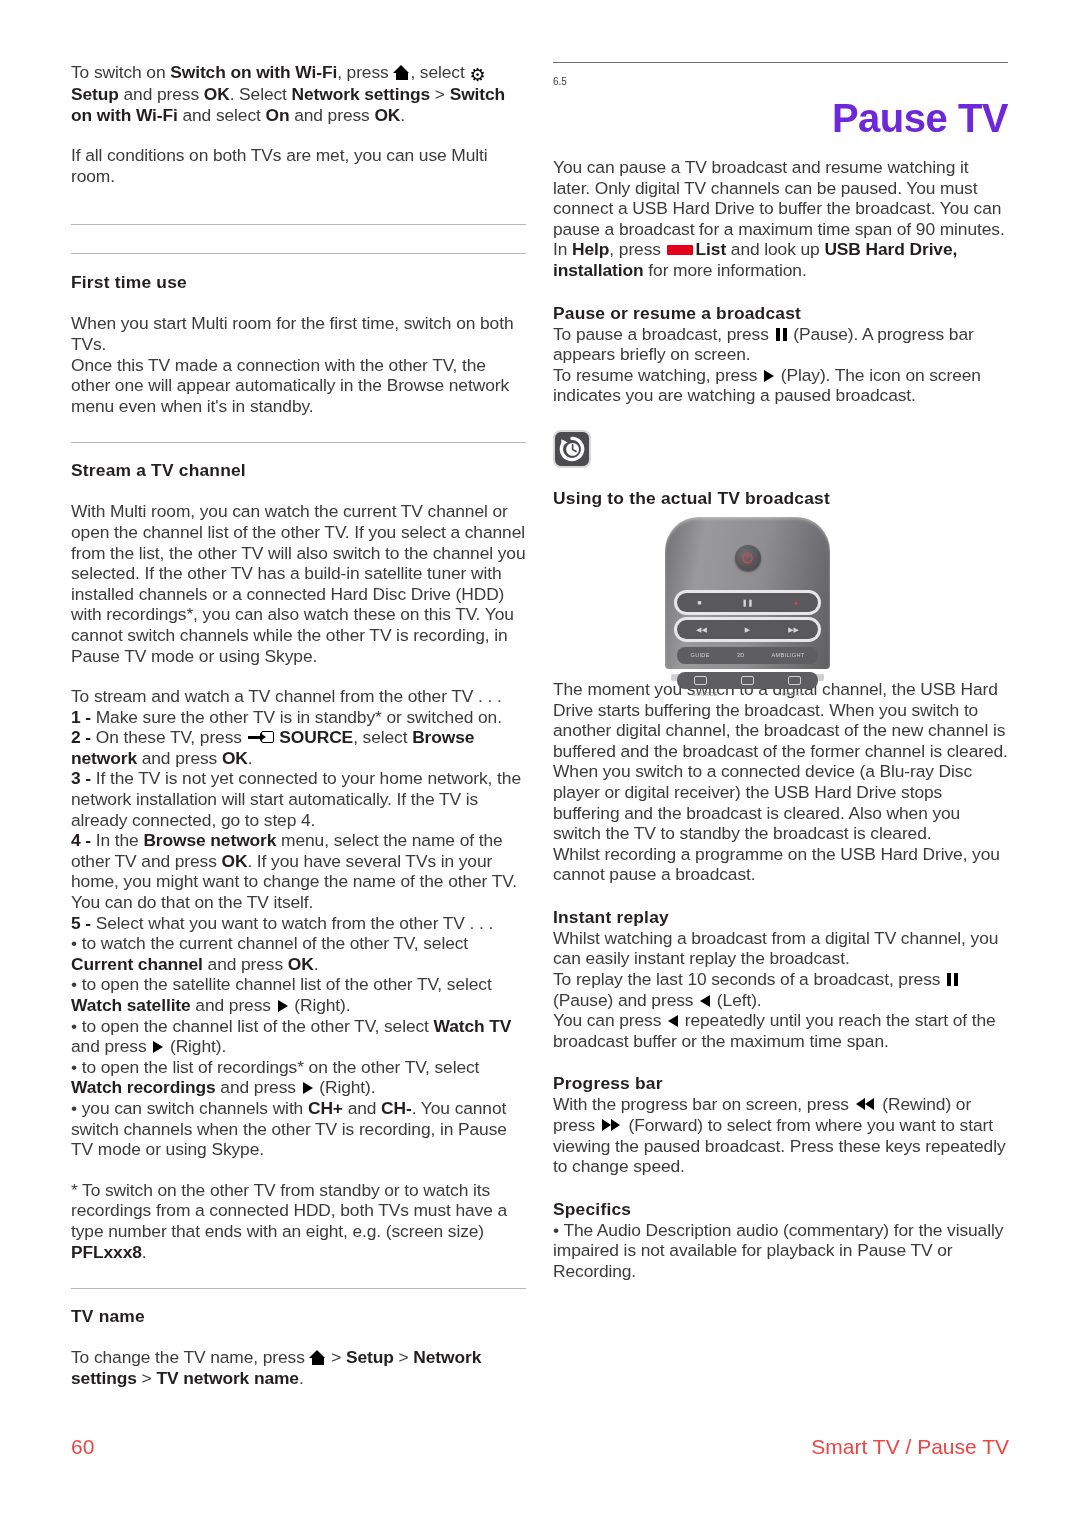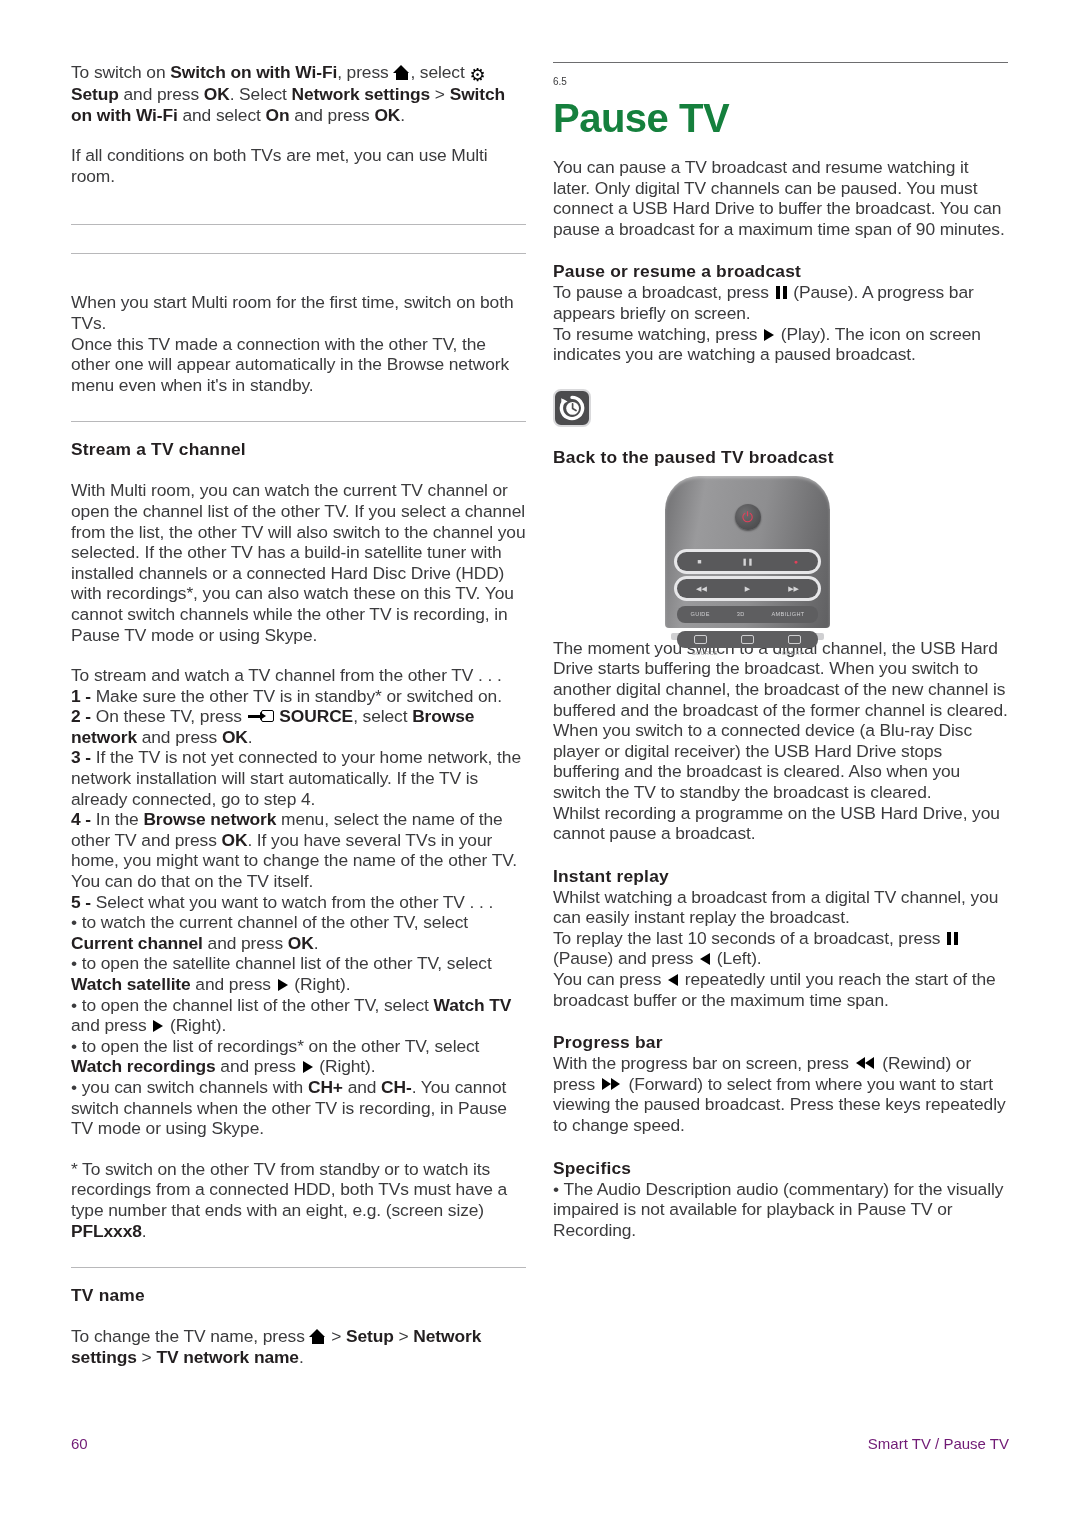--- a/index.html
+++ b/index.html
@@ -64,24 +64,25 @@
   }
   .chapter-num {
     font-size: 10px;
     color: #3b3b3d;
     margin: 0;
     line-height: 18px;
   }
   h1.chapter-title {
     font-size: 40px;
     font-weight: 700;
-    color: #15803d;
+    color: #6d28d9;
     margin: 0;
     line-height: 46px;
     letter-spacing: -0.5px;
+    text-align: right;
   }
 
   
   .ic {
     display: inline-block;
     vertical-align: -2px;
   }
   .ic-home {
     width: 17px; height: 15px;
     position: relative;
@@ -313,22 +314,22 @@
   }
 
   
   .footer {
     position: absolute;
     left: 71px;
     right: 71px;
     top: 1435px;
     display: flex;
     justify-content: space-between;
-    font-size: 15px;
-    color: #701a75;
+    font-size: 21px;
+    color: #ef4444;
   }
 </style>
 </head>
 <body>
 
 <div class="page">
 
   <div class="col col-left">
 
     <p class="blk"><span>To switch on </span><b>Switch on with Wi-Fi</b><span>, press </span><span class="ic ic-home"></span><span>, select </span><span class="ic ic-gear">⚙</span><span> </span><b>Setup</b><span> and press </span><b>OK</b><span>. Select </span><b>Network settings</b><span> &gt; </span><b>Switch on with Wi-Fi</b><span> and select </span><b>On</b><span> and press </span><b>OK</b><span>.</span></p>
@@ -337,20 +338,21 @@
     <p class="blk">If all conditions on both TVs are met, you can use Multi room.</p>
 
     <div style="height:38px"></div>
     <hr class="rule">
     <div style="height:16px"></div>
 
     <div style="height:12px"></div>
     <hr class="rule">
     <div style="height:18px"></div>
 
+    <h3 class="sub-head">First time use</h3>
     <div class="gap"></div>
     <p class="blk" style="white-space:pre-line">When you start Multi room for the first time, switch on both TVs.
 Once this TV made a connection with the other TV, the other one will appear automatically in the Browse network menu even when it's in standby.</p>
 
     <div style="height:26px"></div>
     <hr class="rule">
     <div style="height:17px"></div>
 
     <h3 class="sub-head">Stream a TV channel</h3>
     <div class="gap"></div>
@@ -394,38 +396,39 @@
   <div class="col col-right">
 
     <hr class="rule" style="border-top-color:#6d6d6f">
     <div style="height:10px"></div>
     <p class="chapter-num">6.5</p>
     <div style="height:4px"></div>
     <h1 class="chapter-title">Pause TV</h1>
 
     <div style="height:16px"></div>
     <p class="blk">You can pause a TV broadcast and resume watching it later. Only digital TV channels can be paused. You must connect a USB Hard Drive to buffer the broadcast. You can pause a broadcast for a maximum time span of 90 minutes.</p>
+    <p class="blk"><span>In </span><b>Help</b><span>, press </span><span class="ic ic-redkey"></span><b>List</b><span> and look up </span><b>USB Hard Drive, installation</b><span> for more information.</span></p>
 
     <div style="height:22px"></div>
     <h3 class="sub-head">Pause or resume a broadcast</h3>
     <p class="blk"><span>To pause a broadcast, press </span><span class="ic ic-pause"></span><span> (Pause). A progress bar appears briefly on screen.</span></p>
     <p class="blk"><span>To resume watching, press </span><span class="ic ic-play"></span><span> (Play). The icon on screen indicates you are watching a paused broadcast.</span></p>
 
     <div style="height:24px"></div>
     <div class="pausetv-icon">
       <svg width="26" height="26" viewBox="0 0 26 26">
         <path d="M13 2.4a10.6 10.6 0 1 1-8.2 3.9" fill="none" stroke="#ffffff" stroke-width="3.4" stroke-linecap="round"></path>
         <polygon points="2.2,3.2 8.6,6.4 2.6,9.8" fill="#ffffff"></polygon>
         <circle cx="13.6" cy="13.4" r="6.4" fill="#ffffff"></circle>
         <path d="M13.6 8.8 v4.8 l3.4 2" fill="none" stroke="#4c4c4e" stroke-width="1.7" stroke-linecap="round" stroke-linejoin="round"></path>
       </svg>
     </div>
 
     <div style="height:20px"></div>
-    <h3 class="sub-head">Back to the paused TV broadcast</h3>
+    <h3 class="sub-head">Using to the actual TV broadcast</h3>
 
     <div class="remote-wrap">
       <div class="remote">
         <div class="remote-body"></div>
         <div class="remote-foot"></div>
 
         <div class="rc-power">
             <span>⏻</span>
           </div>
 

